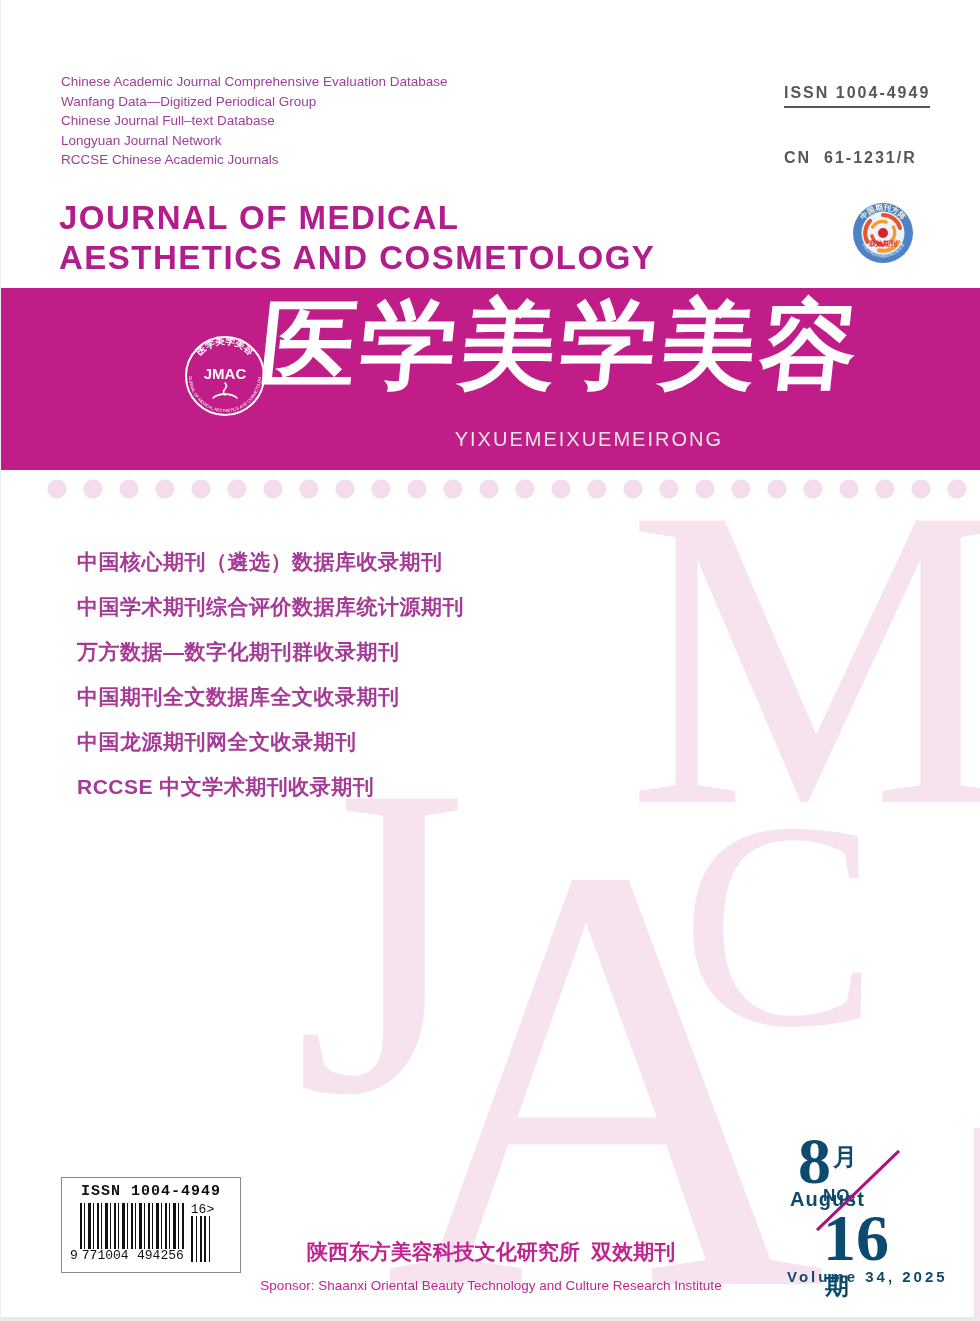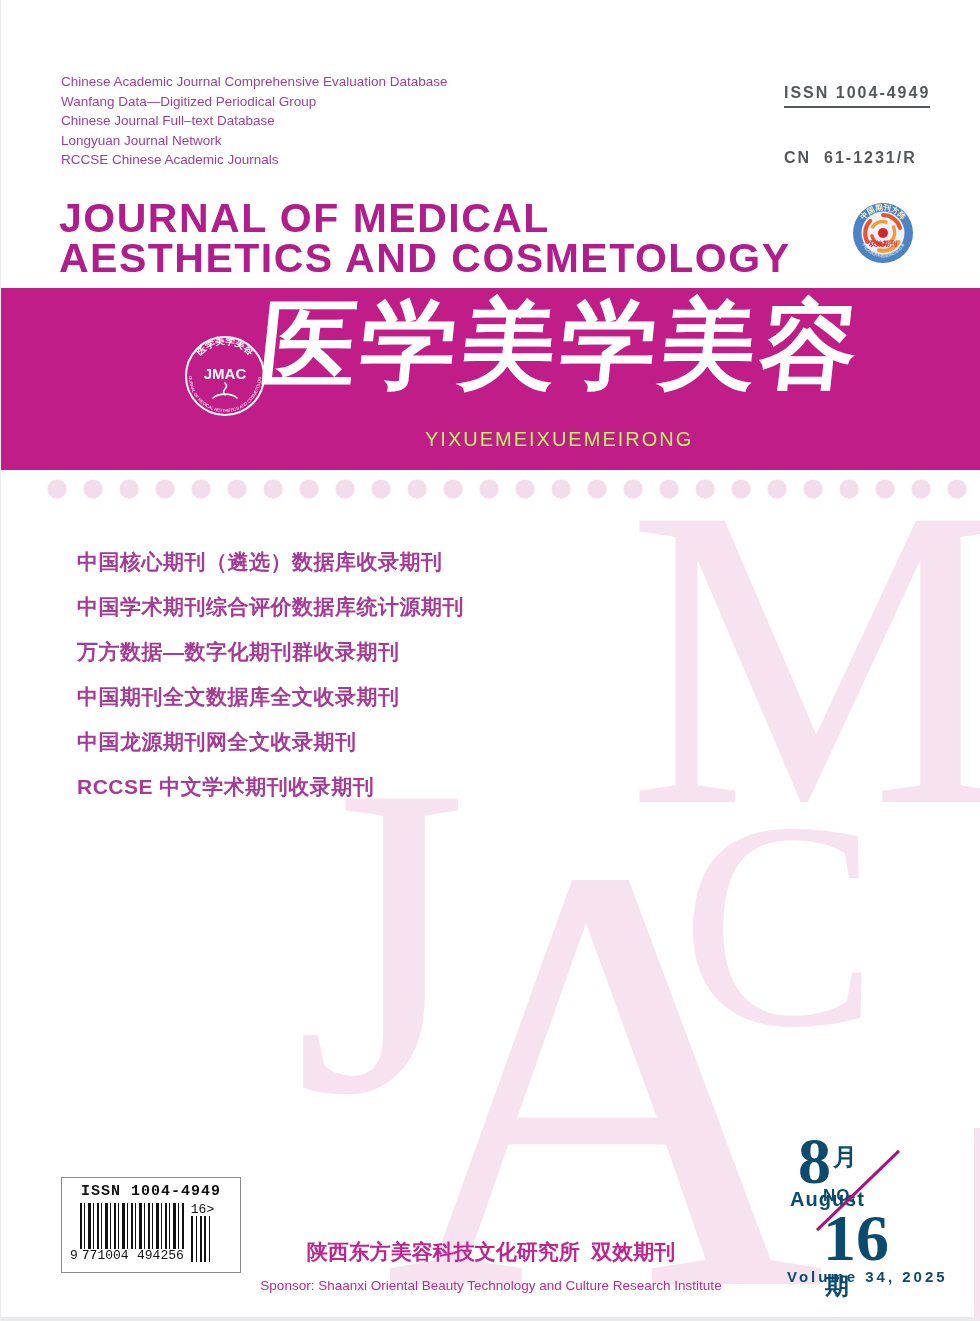--- a/index.html
+++ b/index.html
@@ -15,28 +15,28 @@
   .wm-c { font-size:295px; left:680px; top:777px; }
   .wm-j { font-size:445px; left:293px; top:717px; }
   .wm-a { font-size:612px; left:383px; top:772px; }
   .edge-strip { position:absolute; right:0; top:1128px; width:7px; bottom:0; background:#f6e2ef; z-index:1; }
   .bottom-edge { position:absolute; left:0; right:0; bottom:0; height:4px; background:#e9e9ee; z-index:6; }
 
   
   .db-list { position:absolute; left:60px; top:72px; z-index:2; color:#9d3f99; font-size:13.5px; line-height:19.6px; }
   .issn-box { position:absolute; left:783px; top:48px; z-index:2; color:#54585c; font-weight:bold; font-size:16px; letter-spacing:2px; white-space:pre; }
   .issn-top { padding-bottom:4px; border-bottom:2px solid #54585c; margin-bottom:5px; }
-  .title-en { position:absolute; left:58px; top:198px; z-index:2; color:#b11e8c; font-weight:bold; font-size:41px; letter-spacing:1.5px; line-height:40px; }
+  .title-en { position:absolute; left:58px; top:198px; z-index:2; color:#b11e8c; font-weight:bold; font-size:33px; letter-spacing:1.5px; line-height:40px; }
   .badge { position:absolute; left:851px; top:202px; z-index:2; }
 
   
   .band { position:absolute; left:0; right:0; top:288px; height:182px; background:#c01d88; z-index:2; }
   .jmac-logo { position:absolute; left:182px; top:46px; }
   .callig { position:absolute; left:260px; top:2px; color:#ffffff; font-weight:bold; font-size:96px; line-height:110px; letter-spacing:4px; transform:skewX(-6deg); font-family:"DejaVu Sans", sans-serif; }
-  .pinyin { position:absolute; left:392px; top:140px; width:330px; display:flex; justify-content:flex-start; color:#bef264; font-size:20px; letter-spacing:2px;margin-left:32px; }
+  .pinyin { position:absolute; left:392px; top:140px; width:330px; display:flex; justify-content:flex-end; color:#e5e5e5; font-size:20px; letter-spacing:2px; }
 
   
   .dots { position:absolute; left:38px; right:0; top:477px; height:24px; z-index:2;
     background-image:radial-gradient(circle, #f3dcec 9px, rgba(255,255,255,0) 10px);
     background-size:36px 24px; background-repeat:repeat-x; }
 
   
   .zh-list { position:absolute; left:60px; top:548px; z-index:2; color:#a63b97; font-weight:bold; font-size:21px; letter-spacing:0.5px; }
   .zh-list .li { margin-bottom:17px;margin-left:16px; }
 

